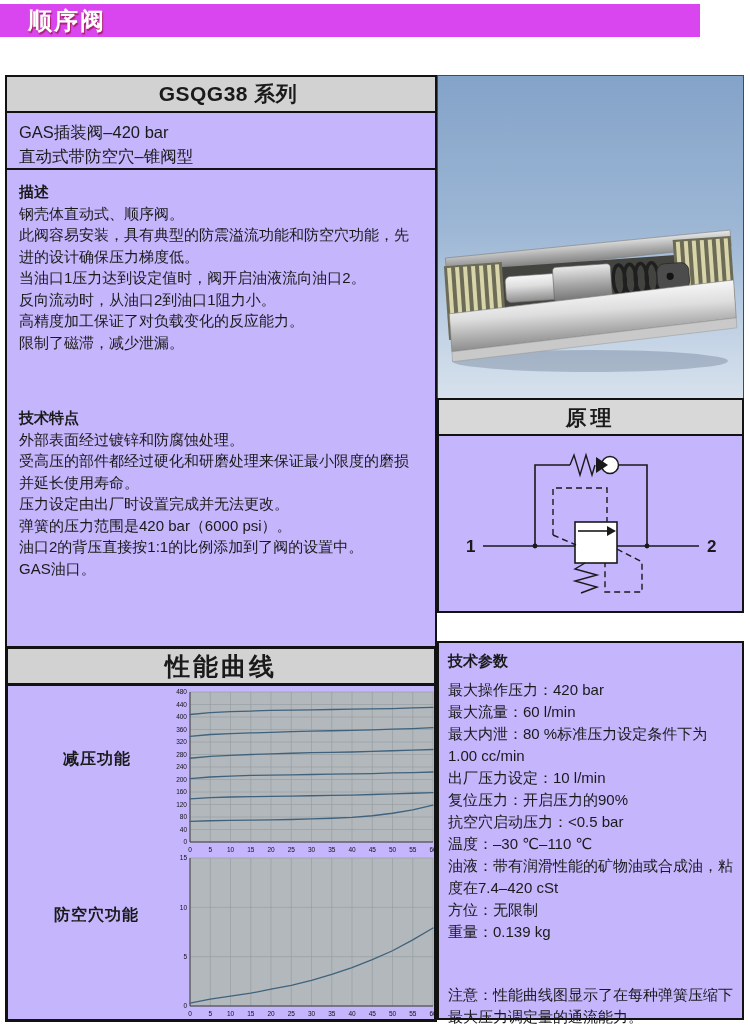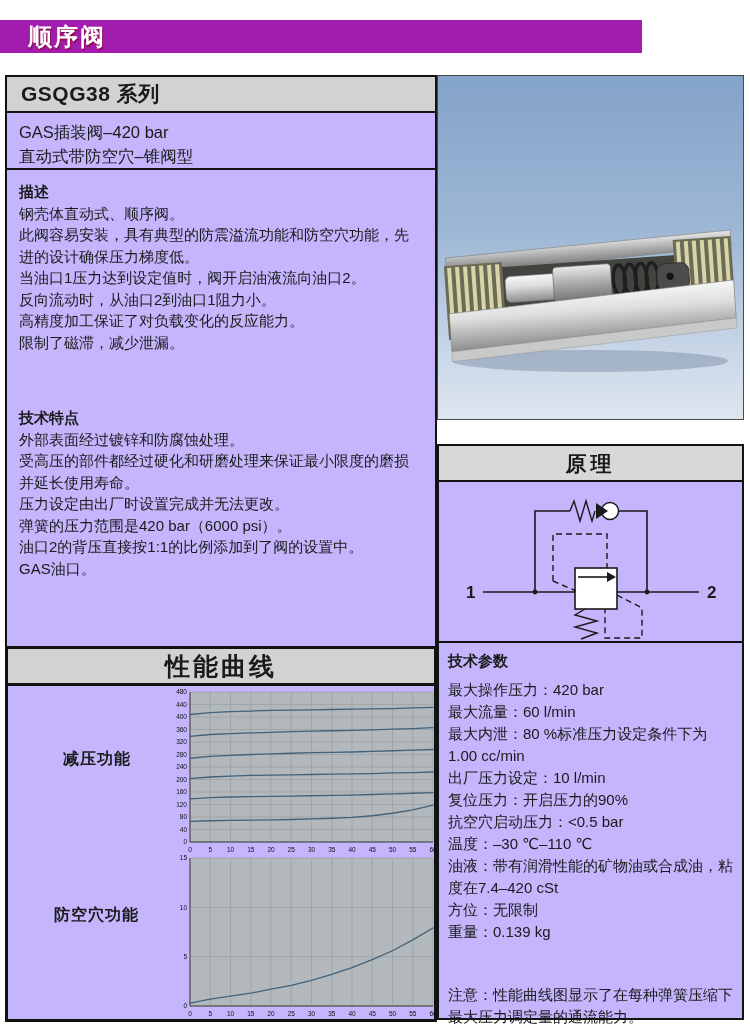--- a/index.html
+++ b/index.html
@@ -5,45 +5,45 @@
   * { margin:0; padding:0; box-sizing:border-box; }
   html,body { background:#ffffff; }
   body {
     width:750px; height:1030px; position:relative; overflow:hidden;
     font-family:"Liberation Sans","DejaVu Sans",sans-serif; color:#1a1a1a;
   }
   svg { font-family:"Liberation Sans","DejaVu Sans",sans-serif; display:block; }
 
   
   .title-bar {
-    position:absolute; left:0; top:20px; width:642px; height:33px;
-    background:#a21caf;
+    position:absolute; left:0; top:4px; width:700px; height:33px;
+    background:#d946ef;
   }
   .title-bar .t {
     position:absolute; left:28px; top:1px; line-height:32px;
     font-size:24px; font-weight:bold; color:#ffffff; letter-spacing:2px;
     text-shadow:1px 2px 1px rgba(130,0,5,.55);
   }
 
   
   .box { position:absolute; background:#c4b5fd; border:2px solid #121212; }
 
   
   .box-series { left:5px; top:75px;  width:432px; height:38px; background:#d2d2d2; }
-  .box-series .t { padding-left:14px; line-height:33px; font-size:21px; font-weight:bold; letter-spacing:.5px; }
+  .box-series .t { padding-left:14px; line-height:33px; font-size:21px; font-weight:bold; letter-spacing:.5px;text-align:center; }
   .box-subtitle { left:5px; top:111px; width:432px; height:59px; }
   .box-subtitle .in { padding:7px 12px; font-size:16.5px; line-height:24px; }
   .box-desc { left:5px; top:168px; width:432px; height:480px; }
   .box-desc .in { padding:11px 12px 0 12px; font-size:15px; line-height:21.5px; }
   .h-small { font-weight:bold; }
   .features-block { margin-top:54px; }
 
   
   .box-photo { left:437px; top:75px; width:307px; height:345px; border:1px solid #4a4a4a; background:#8ba9cc; }
-  .box-principle { left:437px; top:444px; width:307px; height:215px; }
+  .box-principle { left:437px; top:398px; width:307px; height:215px; }
   .box-principle .head {
     height:36px; background:#d8d8d8; border-bottom:2px solid #121212;
     text-align:center; line-height:35px; font-size:21px; font-weight:bold; letter-spacing:4px;
   }
   .box-params { left:437px; top:641px; width:307px; height:379px; }
   .box-params .in { padding:7px 9px; font-size:15px; line-height:22px; }
   .box-params .h-small { margin-bottom:7px; }
   .note-block { margin-top:41px; }
 
   

